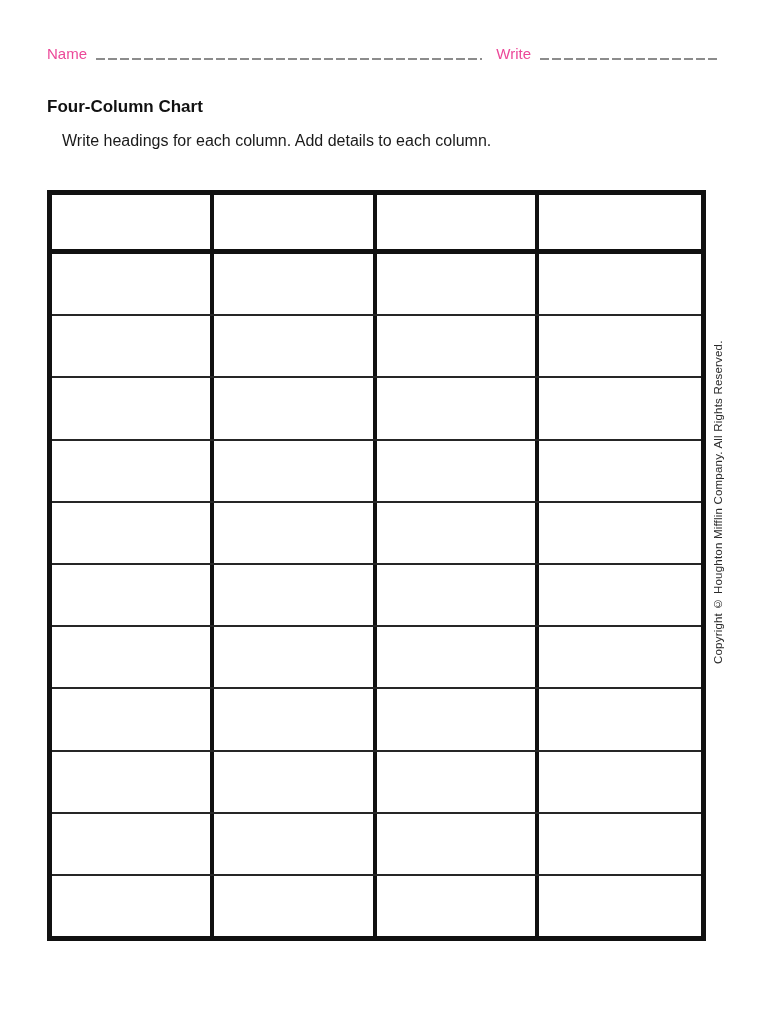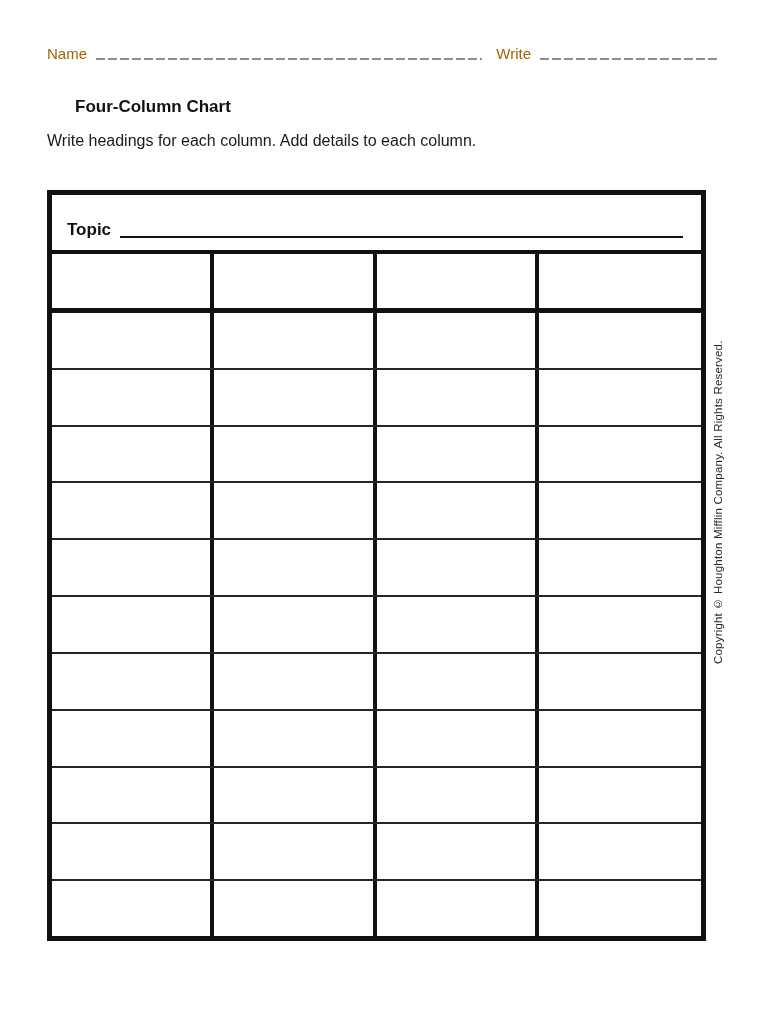--- a/index.html
+++ b/index.html
@@ -20,21 +20,21 @@
     position: absolute;
     left: 47px;
     top: 46px;
     width: 671px;
     display: flex;
     align-items: flex-end;
   }
   .field-label {
     font-size: 15px;
     line-height: 1;
-    color: #a16207;
+    color: #ec4899;
     white-space: nowrap;
   }
   .dash-line {
     height: 13px;
     border: none;
     background-image: repeating-linear-gradient(to right, #8c8c8c 0px, #8c8c8c 9px, transparent 9px, transparent 12px);
     background-repeat: repeat-x;
     background-position: 0 bottom;
     background-size: 12px 2px;
     margin: 0 0 1px 9px;
@@ -44,25 +44,24 @@
 
   
   .doc-title {
     position: absolute;
     left: 47px;
     top: 96px;
     font-size: 17px;
     font-weight: bold;
     line-height: 1.25;
     color: #111;
-    margin-left: 28px;
   }
   .doc-instruction {
     position: absolute;
-    left: 47px;
+    left: 62px;
     top: 131px;
     font-size: 16px;
     line-height: 1.3;
     color: #1a1a1a;
   }
 
   
   .chart-table {
     position: absolute;
     left: 47px;
@@ -141,94 +140,90 @@
     <span class="dash-line name-line"></span>
     <span class="field-label">Write</span>
     <span class="dash-line date-line"></span>
   </div>
 
   <div class="doc-title">Four-Column Chart</div>
 
   <div class="doc-instruction">Write headings for each column. Add details to each column.</div>
 
   <div class="chart-table">
-    <div class="topic-row">
-      <span class="topic-label">Topic</span>
-      <span class="topic-line"></span>
+    <div class="t-row header-row" id="header-row">
+        <div class="t-cell"></div>
+        <div class="t-cell"></div>
+        <div class="t-cell"></div>
+        <div class="t-cell"></div>
+      </div>
+
+  <div class="t-row body-row">
+        <div class="t-cell"></div>
+        <div class="t-cell"></div>
+        <div class="t-cell"></div>
+        <div class="t-cell"></div>
+      </div>
+      <div class="t-row body-row">
+        <div class="t-cell"></div>
+        <div class="t-cell"></div>
+        <div class="t-cell"></div>
+        <div class="t-cell"></div>
+      </div>
+      <div class="t-row body-row">
+        <div class="t-cell"></div>
+        <div class="t-cell"></div>
+        <div class="t-cell"></div>
+        <div class="t-cell"></div>
+      </div>
+      <div class="t-row body-row">
+        <div class="t-cell"></div>
+        <div class="t-cell"></div>
+        <div class="t-cell"></div>
+        <div class="t-cell"></div>
+      </div>
+      <div class="t-row body-row">
+        <div class="t-cell"></div>
+        <div class="t-cell"></div>
+        <div class="t-cell"></div>
+        <div class="t-cell"></div>
+      </div>
+      <div class="t-row body-row">
+        <div class="t-cell"></div>
+        <div class="t-cell"></div>
+        <div class="t-cell"></div>
+        <div class="t-cell"></div>
+      </div>
+      <div class="t-row body-row">
+        <div class="t-cell"></div>
+        <div class="t-cell"></div>
+        <div class="t-cell"></div>
+        <div class="t-cell"></div>
+      </div>
+      <div class="t-row body-row">
+        <div class="t-cell"></div>
+        <div class="t-cell"></div>
+        <div class="t-cell"></div>
+        <div class="t-cell"></div>
+      </div>
+      <div class="t-row body-row">
+        <div class="t-cell"></div>
+        <div class="t-cell"></div>
+        <div class="t-cell"></div>
+        <div class="t-cell"></div>
+      </div>
+      <div class="t-row body-row">
+        <div class="t-cell"></div>
+        <div class="t-cell"></div>
+        <div class="t-cell"></div>
+        <div class="t-cell"></div>
+      </div>
+      <div class="t-row body-row">
+        <div class="t-cell"></div>
+        <div class="t-cell"></div>
+        <div class="t-cell"></div>
+        <div class="t-cell"></div>
+      </div>
     </div>
-    <div class="t-row header-row" id="header-row">
-        <div class="t-cell"></div>
-        <div class="t-cell"></div>
-        <div class="t-cell"></div>
-        <div class="t-cell"></div>
-      </div>
-
-  <div class="t-row body-row">
-        <div class="t-cell"></div>
-        <div class="t-cell"></div>
-        <div class="t-cell"></div>
-        <div class="t-cell"></div>
-      </div>
-      <div class="t-row body-row">
-        <div class="t-cell"></div>
-        <div class="t-cell"></div>
-        <div class="t-cell"></div>
-        <div class="t-cell"></div>
-      </div>
-      <div class="t-row body-row">
-        <div class="t-cell"></div>
-        <div class="t-cell"></div>
-        <div class="t-cell"></div>
-        <div class="t-cell"></div>
-      </div>
-      <div class="t-row body-row">
-        <div class="t-cell"></div>
-        <div class="t-cell"></div>
-        <div class="t-cell"></div>
-        <div class="t-cell"></div>
-      </div>
-      <div class="t-row body-row">
-        <div class="t-cell"></div>
-        <div class="t-cell"></div>
-        <div class="t-cell"></div>
-        <div class="t-cell"></div>
-      </div>
-      <div class="t-row body-row">
-        <div class="t-cell"></div>
-        <div class="t-cell"></div>
-        <div class="t-cell"></div>
-        <div class="t-cell"></div>
-      </div>
-      <div class="t-row body-row">
-        <div class="t-cell"></div>
-        <div class="t-cell"></div>
-        <div class="t-cell"></div>
-        <div class="t-cell"></div>
-      </div>
-      <div class="t-row body-row">
-        <div class="t-cell"></div>
-        <div class="t-cell"></div>
-        <div class="t-cell"></div>
-        <div class="t-cell"></div>
-      </div>
-      <div class="t-row body-row">
-        <div class="t-cell"></div>
-        <div class="t-cell"></div>
-        <div class="t-cell"></div>
-        <div class="t-cell"></div>
-      </div>
-      <div class="t-row body-row">
-        <div class="t-cell"></div>
-        <div class="t-cell"></div>
-        <div class="t-cell"></div>
-        <div class="t-cell"></div>
-      </div>
-      <div class="t-row body-row">
-        <div class="t-cell"></div>
-        <div class="t-cell"></div>
-        <div class="t-cell"></div>
-        <div class="t-cell"></div>
-      </div>
-    </div>
 
   <div class="copyright-vertical">Copyright © Houghton Mifflin Company. All Rights Reserved.</div>
 
 </div>
 
 </body></html>

